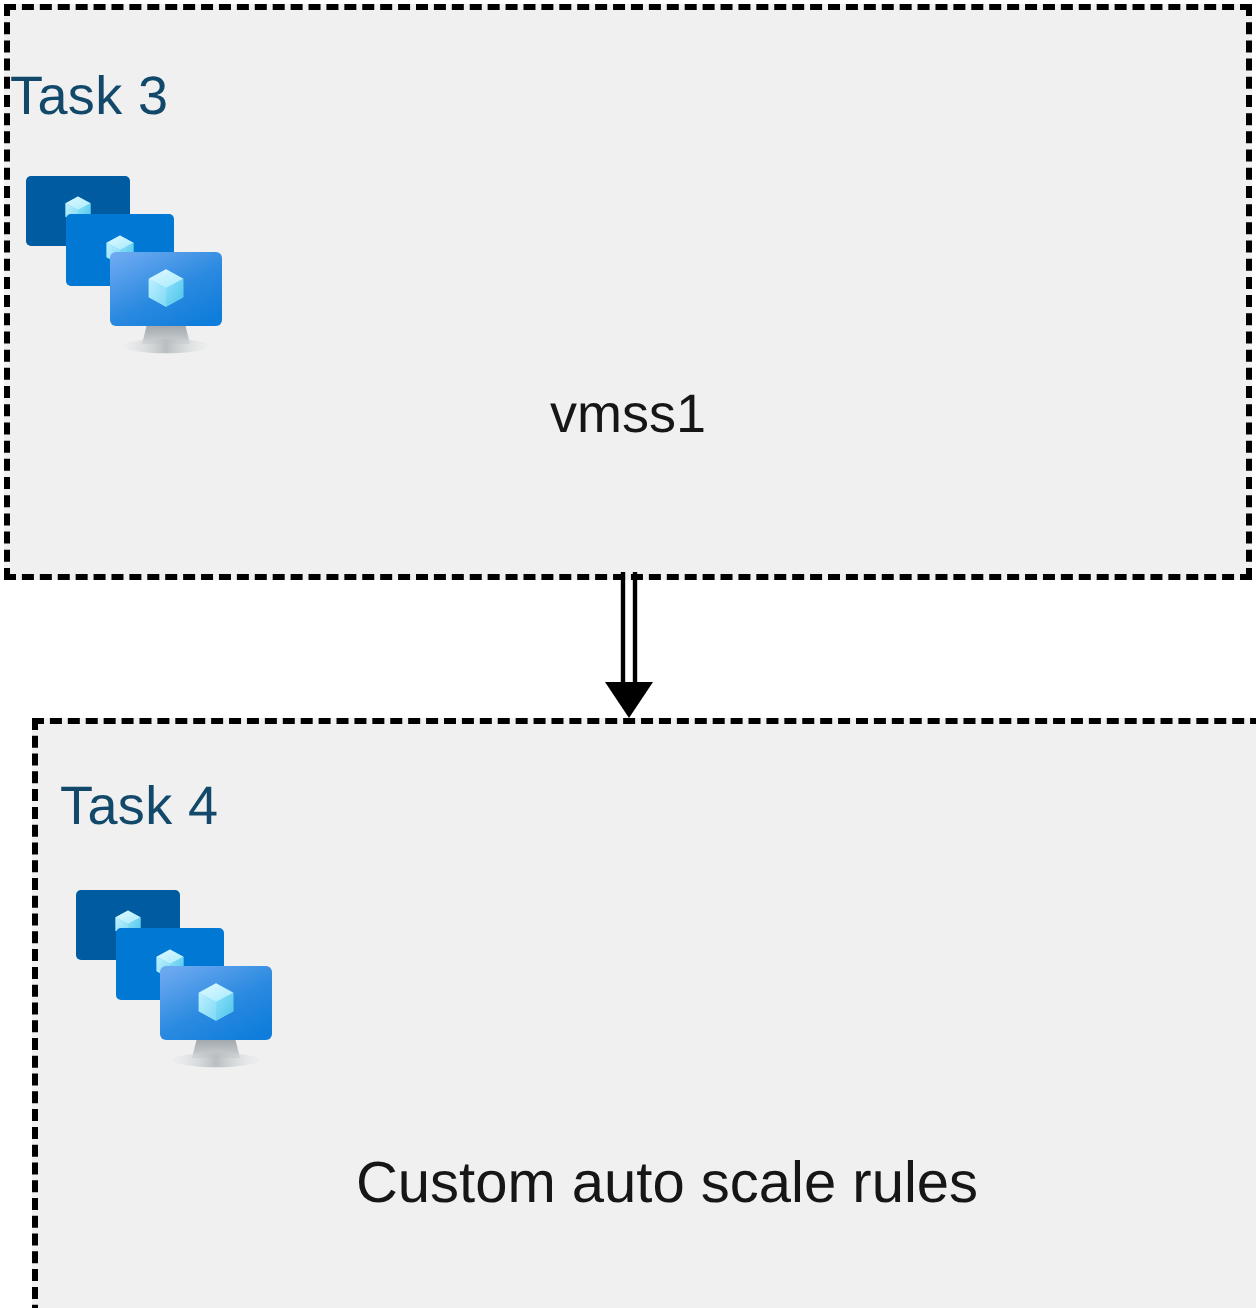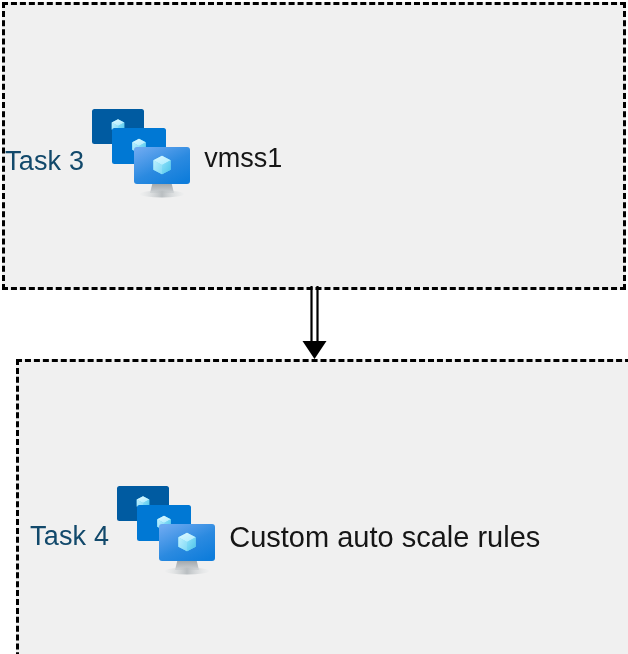--- a/index.html
+++ b/index.html
@@ -23,22 +23,21 @@
     height: 654px;
   }
 
   
   .task-box {
     position: absolute;
     box-sizing: border-box;
     background: #f0f0f0;
     border: 3px dashed #000000;
     display: flex;
-    flex-direction: row;
-    align-items: center;
+    flex-direction: column;
   }
   #task-box-top {
     left: 2px;
     top: 2px;
     width: 624px;
     height: 288px;
   }
   #task-box-bottom {
     left: 16px;
     top: 359px;
@@ -66,21 +65,21 @@
   #task-box-top .icon-wrap { margin-top: 18px; }
   #task-box-bottom .icon-wrap { margin-top: 20px; }
 
   .caption-block {
     text-align: center;
     color: #161616;
     line-height: 1.18;
     white-space: nowrap;
   }
   #task-box-top .caption-block {
-    margin-top: 26px;
+    margin-top: 4px;
     font-size: 27px;
   }
   #task-box-bottom .caption-block {
     margin-top: 30px;
     font-size: 29px;
   }
   .caption-line { display: block; }
 
   
   .connector {

